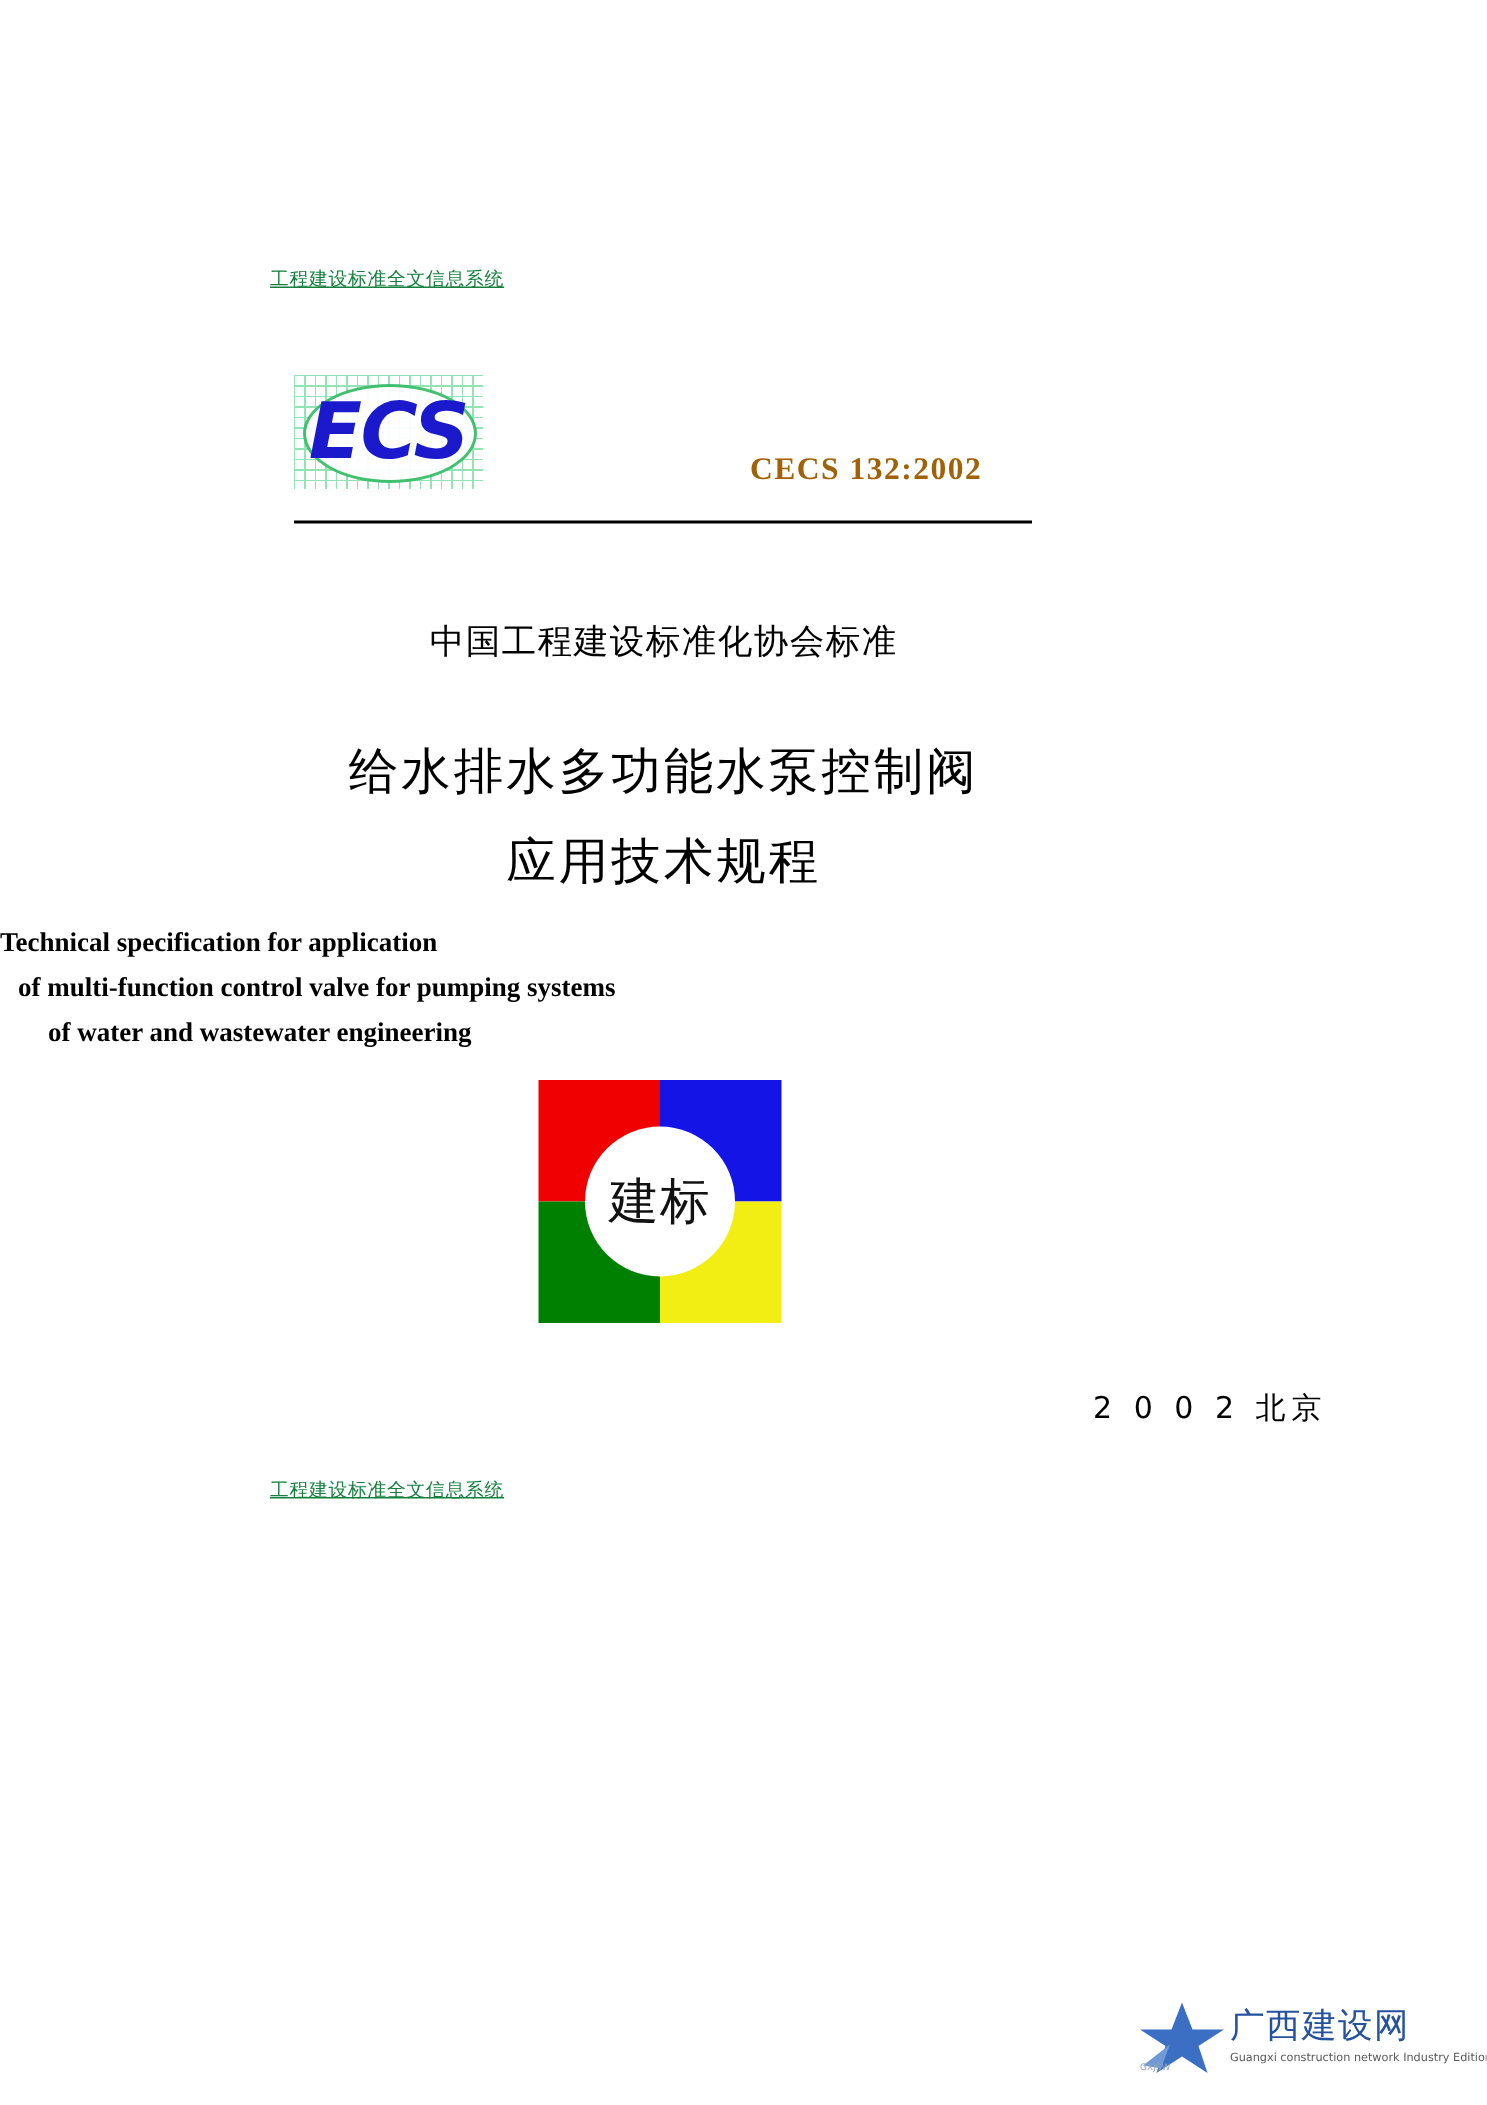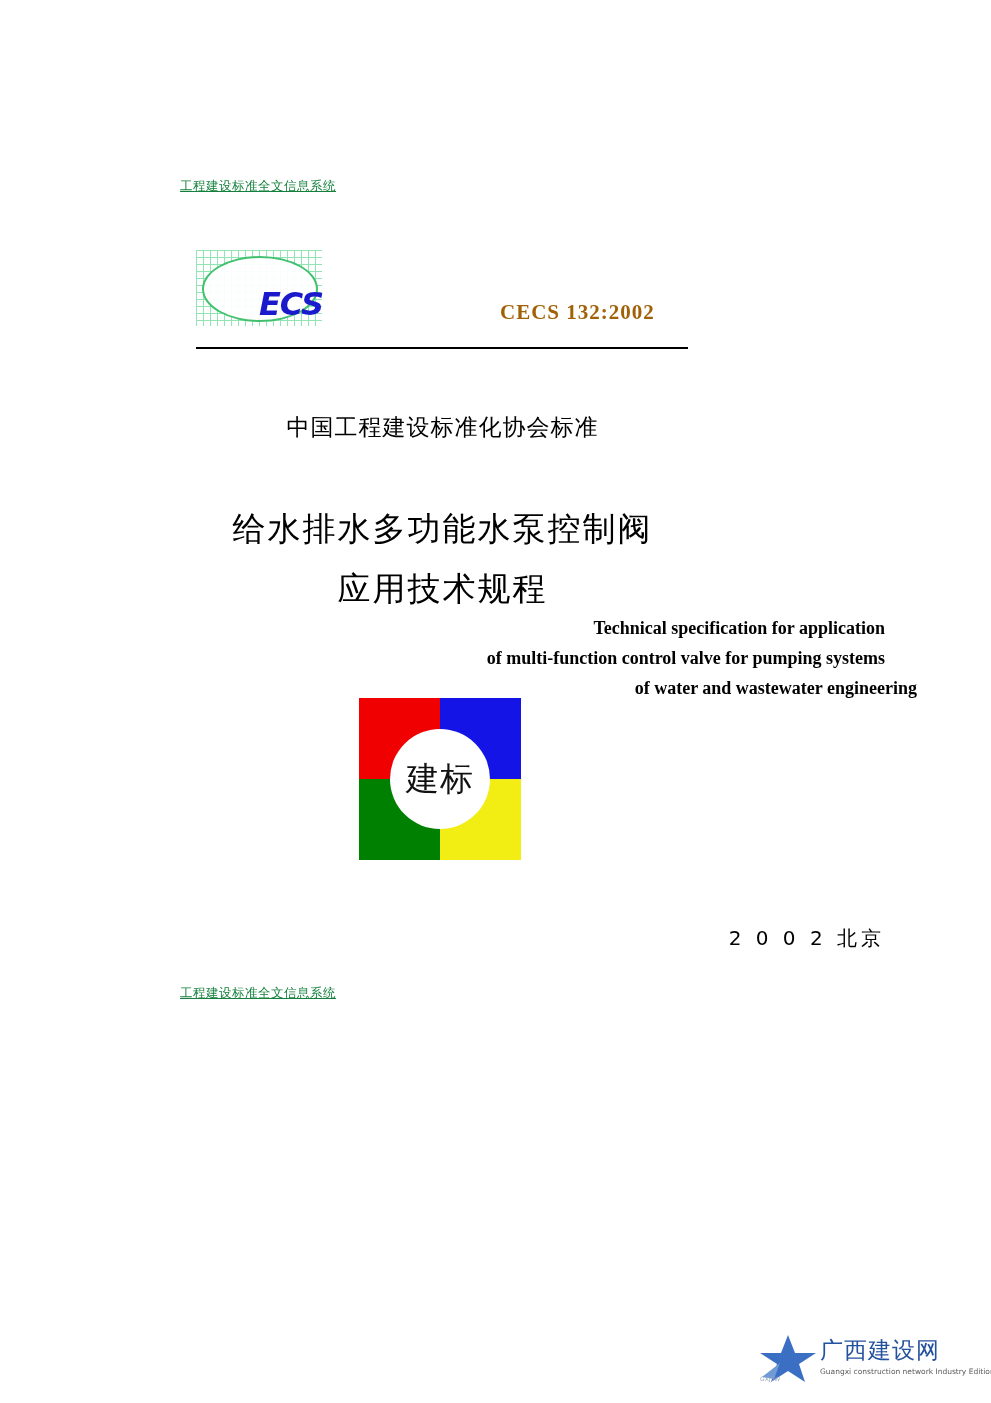--- a/index.html
+++ b/index.html
@@ -57,33 +57,32 @@
     width: 112px;
     height: 62px;
     border: 2px solid #3bbf6b;
     border-radius: 50%;
     background: #ffffff;
     opacity: 0.95;
   }
   .logo-text {
     position: absolute;
     left: 0;
-    top: 16px;
+    top: 0;
     width: 126px;
     height: 76px;
     display: flex;
     align-items: center;
     justify-content: center;
     color: #1a1acc;
     font-family: "DejaVu Sans", sans-serif;
     font-weight: bold;
     font-style: italic;
-    font-size: 32px;
+    font-size: 52px;
     letter-spacing: -1px;
-    padding-left: 32px;
   }
 
   .std-code {
     position: absolute;
     left: 500px;
     top: 300px;
     font-family: "Liberation Serif", serif;
     font-weight: bold;
     font-size: 21px;
     letter-spacing: 1px;
@@ -113,44 +112,43 @@
 
   .cn-title {
     position: absolute;
     width: 885px;
     left: 0;
     text-align: center;
     font-family: "DejaVu Sans", sans-serif;
     font-size: 33px;
     color: #000000;
     letter-spacing: 2px;
-    margin-top: 15px;
   }
   .cn-title-1 { top: 492px; }
   .cn-title-2 { top: 552px; }
 
   .en-title {
     position: absolute;
     width: 885px;
     left: 0;
-    text-align: right;
+    text-align: left;
     font-family: "Liberation Serif", serif;
     font-weight: bold;
     font-size: 18px;
     color: #000000;
   }
   .en-1 { top: 618px; }
-  .en-2 { top: 648px; }
+  .en-2 { top: 648px; padding-left: 12px; }
   .en-3 { top: 678px; margin-left: 32px; }
 
   
   .emblem {
     position: absolute;
     left: 359px;
-    top: 698px;
+    top: 720px;
     width: 162px;
     height: 130px;
   }
   .emblem .q {
     position: absolute;
     width: 81px;
     height: 81px;
   }
   .q-tl { left: 0;    top: 0;    background: #f00000; }
   .q-tr { left: 81px; top: 0;    background: #1414e6; }

